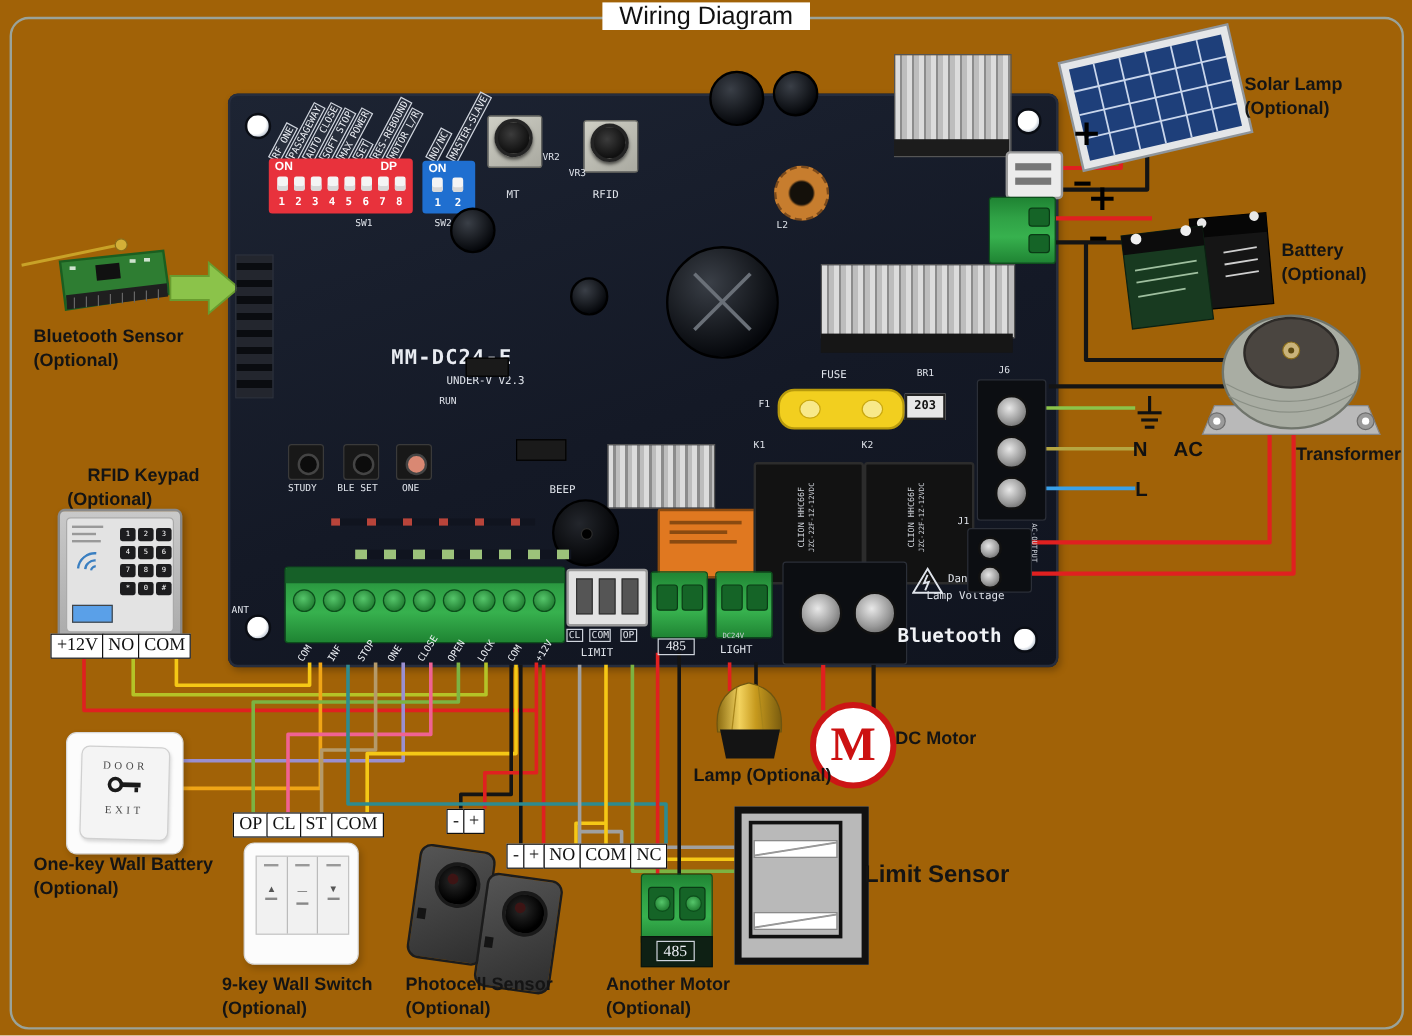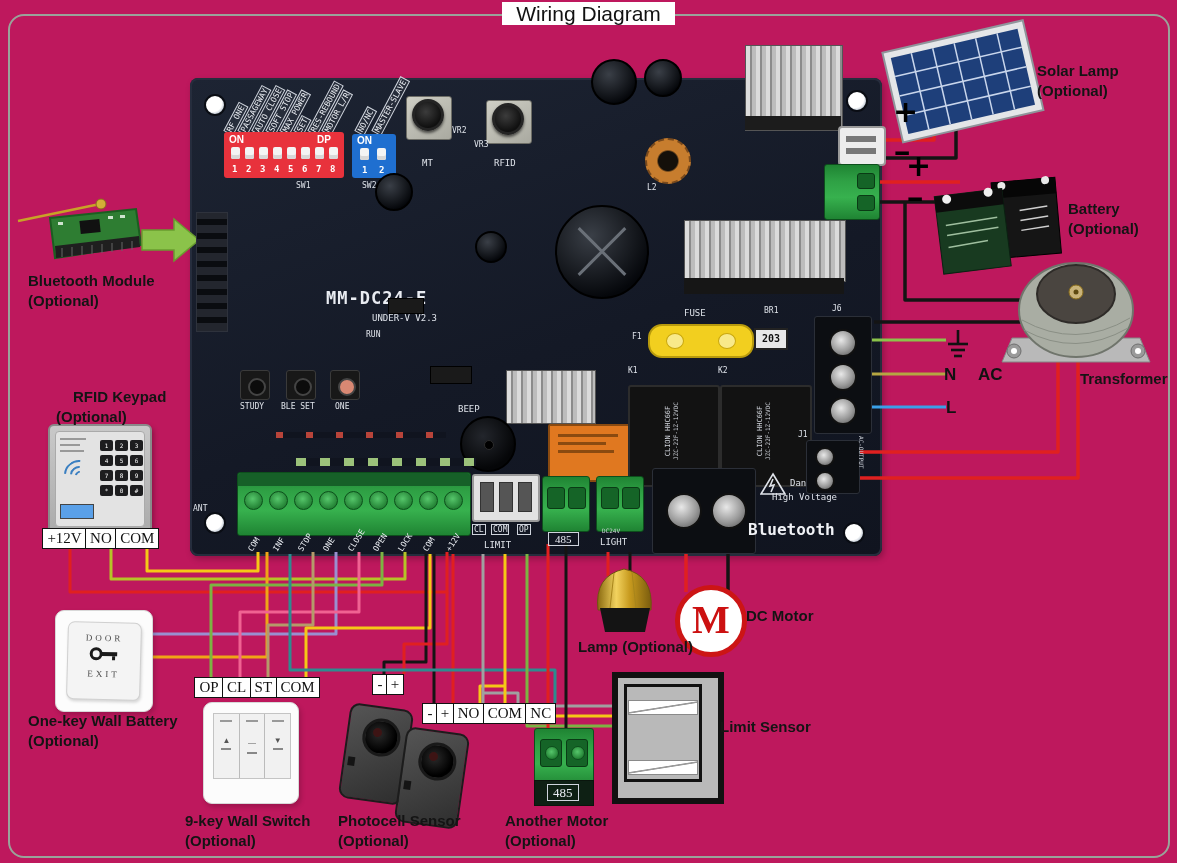--- a/index.html
+++ b/index.html
@@ -1,17 +1,17 @@
 <!DOCTYPE html>
 <html><head>
 <meta charset="utf-8">
 <style>
   html,body{margin:0;padding:0;background:#fff;width:1177px;height:863px;overflow:hidden;
     font-family:"Liberation Sans",sans-serif;}
-  #page{position:relative;width:1177px;height:863px;background:#be185d;}
+  #page{position:relative;width:1177px;height:863px;background:#a16207;}
   .abs{position:absolute;}
   .z1{z-index:1}.z2{z-index:2}.z3{z-index:3}.z4{z-index:4}.z5{z-index:5}.z6{z-index:6}
   #frame{left:8px;top:14px;width:1158px;height:840px;border:2px solid #9aa39a;border-radius:16px;}
   #title{left:0;top:2px;width:1177px;text-align:center;font-size:21px;color:#111;}
   #title span{background:#fff;padding:0 14px;}
   .lbl{font-weight:bold;font-size:15px;color:#141414;white-space:nowrap;}
   .big{font-weight:bold;font-size:17px;color:#111;}
   .pm{font:900 30px "DejaVu Sans",sans-serif;color:#000;line-height:20px;}
   .minus{font-size:44px;line-height:12px;letter-spacing:-3px;transform:scaleY(.55);}
   #board{left:190px;top:78px;width:692px;height:478px;background:linear-gradient(160deg,#1d2433,#141926 55%,#10141f);
@@ -393,21 +393,21 @@
   <div class="abs z4 blackblk" style="left:652px;top:468px;width:102px;height:84px">
     <div class="mscrew abs" style="left:13px;top:24px;width:32px;height:32px"></div>
     <div class="mscrew abs" style="left:58px;top:24px;width:32px;height:32px"></div>
   </div>
 
   <svg class="abs z4" style="left:760px;top:472px" width="26" height="24">
     <polygon points="13,2 25,22 1,22" fill="none" stroke="#dfe3ea" stroke-width="1.6"></polygon>
     <polyline points="13,7 10,14 14,13 11,20" fill="none" stroke="#dfe3ea" stroke-width="1.6"></polyline>
   </svg>
   <span class="abs z4 silk9" style="left:790px;top:478px">Danger</span>
-  <span class="abs z4 silk9" style="left:772px;top:492px">High Voltage</span>
+  <span class="abs z4 silk9" style="left:772px;top:492px">Lamp Voltage</span>
   <span class="abs z4" style="left:748px;top:520px;font:bold 16px 'DejaVu Sans Mono',monospace;color:#f0f2f6">Bluetooth</span>
 
   <div class="abs z4" style="left:838px;top:126px;width:44px;height:36px;background:#ececec;border:2px solid #9a9a9a;border-radius:4px">
     <div class="abs" style="left:6px;top:8px;width:30px;height:6px;background:#777"></div>
     <div class="abs" style="left:6px;top:20px;width:30px;height:6px;background:#777"></div>
   </div>
   <div class="abs z4 greenblk" style="left:824px;top:164px;width:54px;height:54px">
     <div class="gport" style="left:32px;top:8px;width:16px;height:14px"></div>
     <div class="gport" style="left:32px;top:30px;width:16px;height:14px"></div>
   </div>
@@ -430,21 +430,21 @@
   <span class="abs z5 pm minus" style="left:893px;top:146px">-</span>
   <span class="abs z5 pm" style="left:906px;top:156px">+</span>
   <span class="abs z5 pm minus" style="left:906px;top:192px">-</span>
   <span class="abs z5 lbl" style="left:1068px;top:200px">Battery</span>
   <span class="abs z5 lbl" style="left:1068px;top:220px">(Optional)</span>
   <span class="abs z5 big" style="left:944px;top:365px">N</span>
   <span class="abs z5 big" style="left:978px;top:365px">AC</span>
   <span class="abs z5 big" style="left:946px;top:398px">L</span>
   <span class="abs z5 lbl" style="left:1080px;top:370px">Transformer</span>
 
-  <span class="abs z5 lbl" style="left:28px;top:272px">Bluetooth Module</span>
+  <span class="abs z5 lbl" style="left:28px;top:272px">Bluetooth Sensor</span>
   <span class="abs z5 lbl" style="left:28px;top:292px">(Optional)</span>
 
   <span class="abs z5 lbl" style="left:73px;top:388px">RFID Keypad</span>
   <span class="abs z5 lbl" style="left:56px;top:408px">(Optional)</span>
 
   <div class="abs z4" style="left:48px;top:424px;width:100px;height:106px;background:linear-gradient(#c9c9c9,#ababab);border:2px solid #8a8a8a;border-radius:6px;box-shadow:2px 3px 5px rgba(0,0,0,.25)">
     <div class="abs" style="left:5px;top:5px;width:88px;height:94px;background:#e3e3e3;border:1px solid #aaa;border-radius:4px"></div>
     <div class="abs" style="left:10px;top:12px;width:26px;height:2px;background:#999"></div>
     <div class="abs" style="left:10px;top:18px;width:20px;height:2px;background:#999"></div>
     <div class="abs" style="left:10px;top:24px;width:24px;height:2px;background:#999"></div>
@@ -556,15 +556,15 @@
   <div class="abs z4" style="left:675px;top:585px;width:62px;height:62px;border-radius:50%;background:#fff;border:5px solid #cc1515;text-align:center">
     <span style="font:bold 40px 'Liberation Serif',serif;color:#c11;line-height:60px">M</span>
   </div>
   <span class="abs z5 lbl" style="left:746px;top:607px">DC Motor</span>
 
   <div class="abs z4" style="left:612px;top:672px;width:100px;height:120px;background:#b9b9b9;border:6px solid #111">
     <div class="abs" style="left:6px;top:6px;width:72px;height:92px;border:3px solid #111"></div>
     <div class="slat" style="left:10px;top:22px;width:68px;height:13px"></div>
     <div class="slat" style="left:10px;top:82px;width:68px;height:13px"></div>
   </div>
-  <span class="abs z5 lbl" style="left:720px;top:718px;font-size:15px">Limit Sensor</span>
+  <span class="abs z5 lbl" style="left:720px;top:718px;font-size:20px">Limit Sensor</span>
 
 </div>
 
 </body></html>

